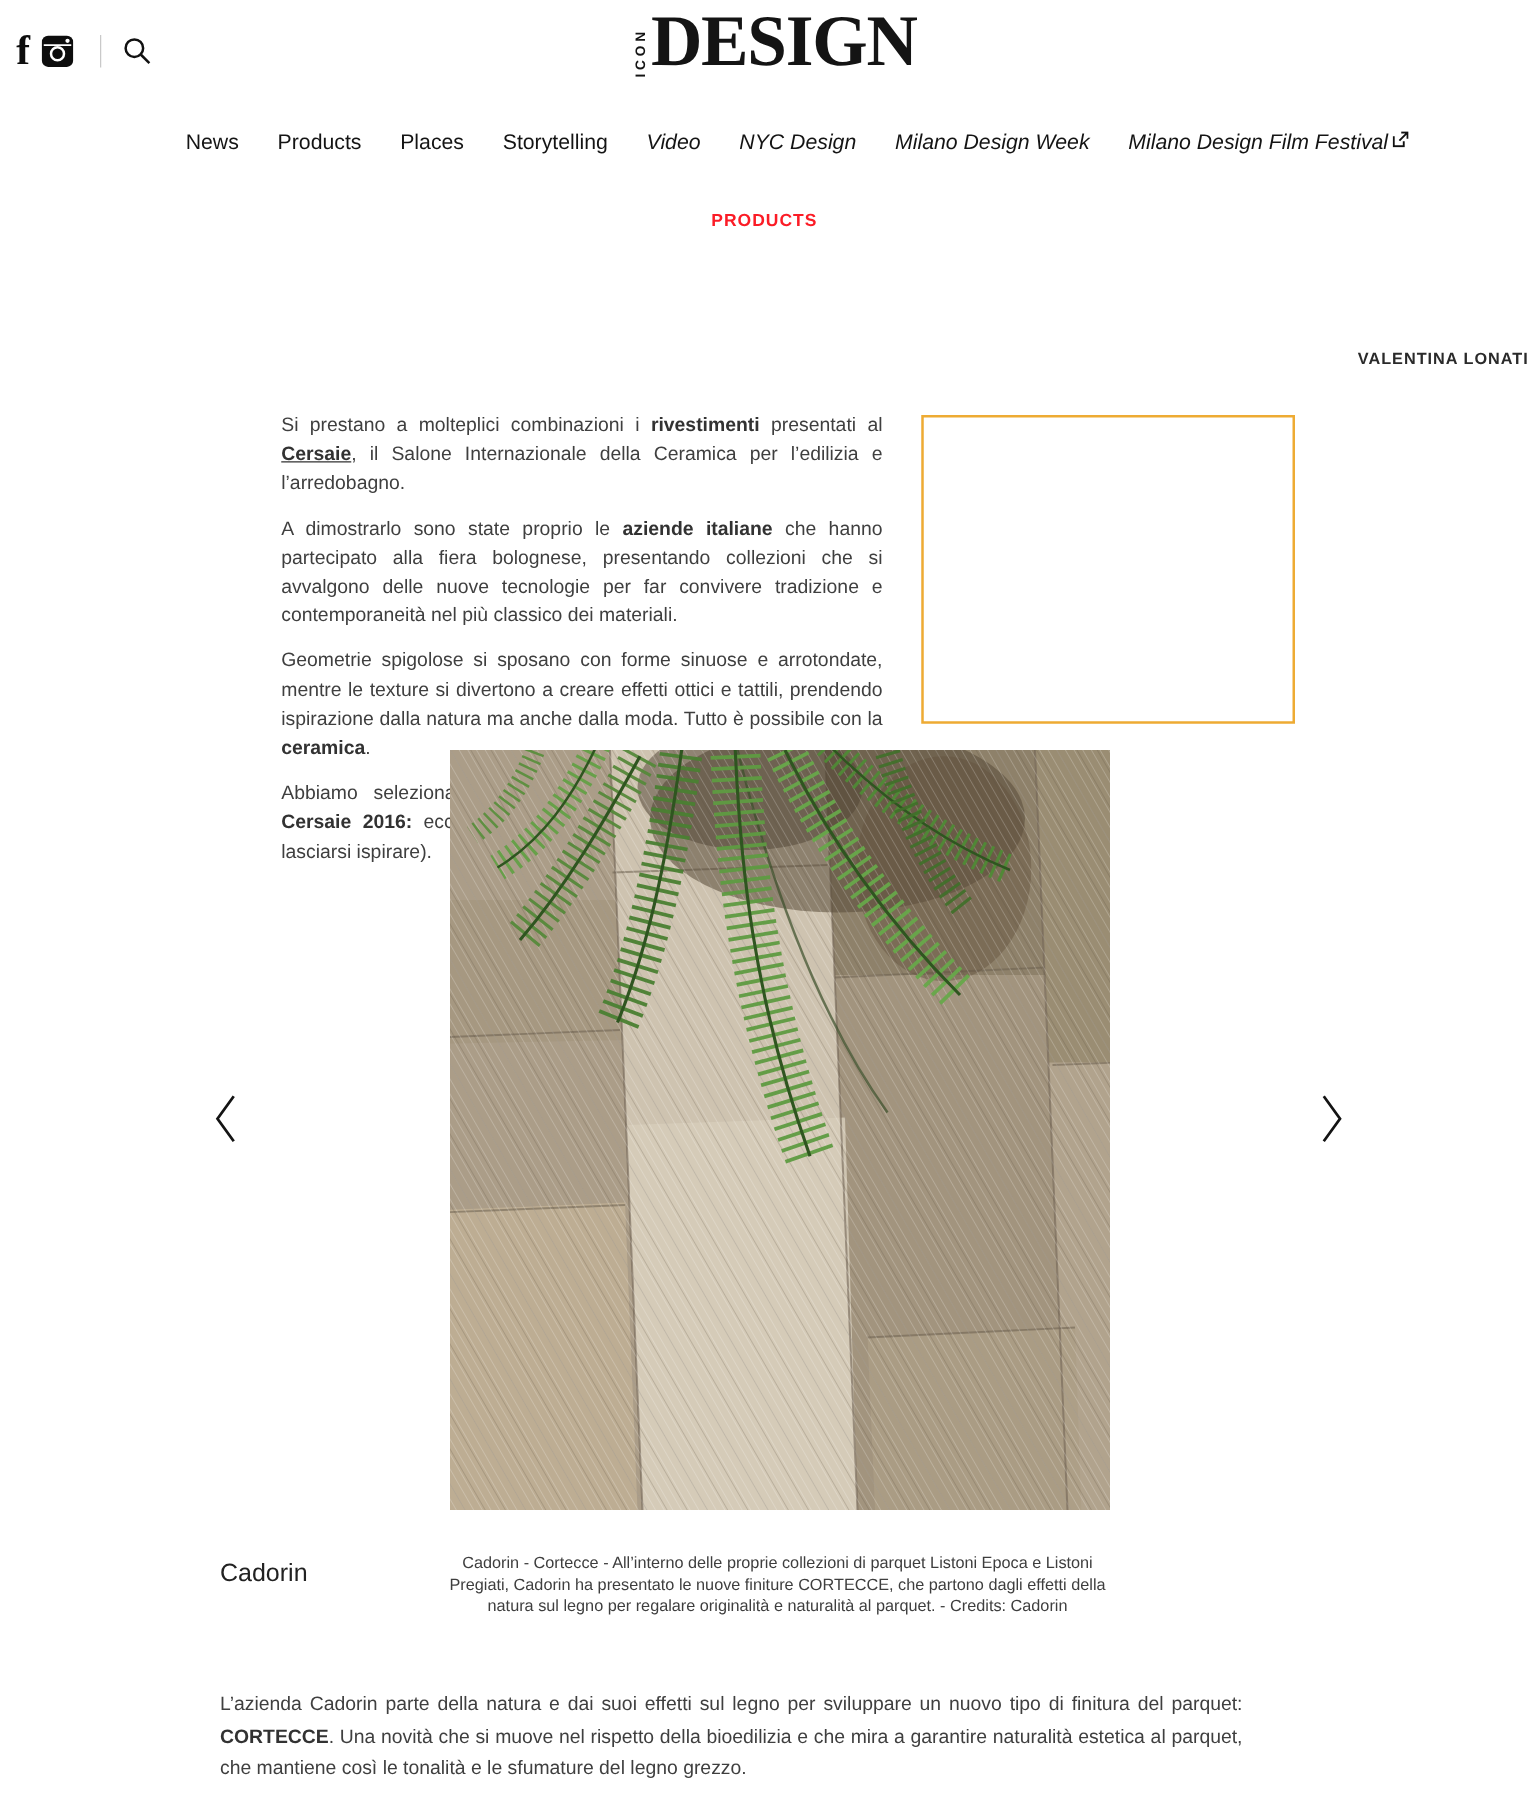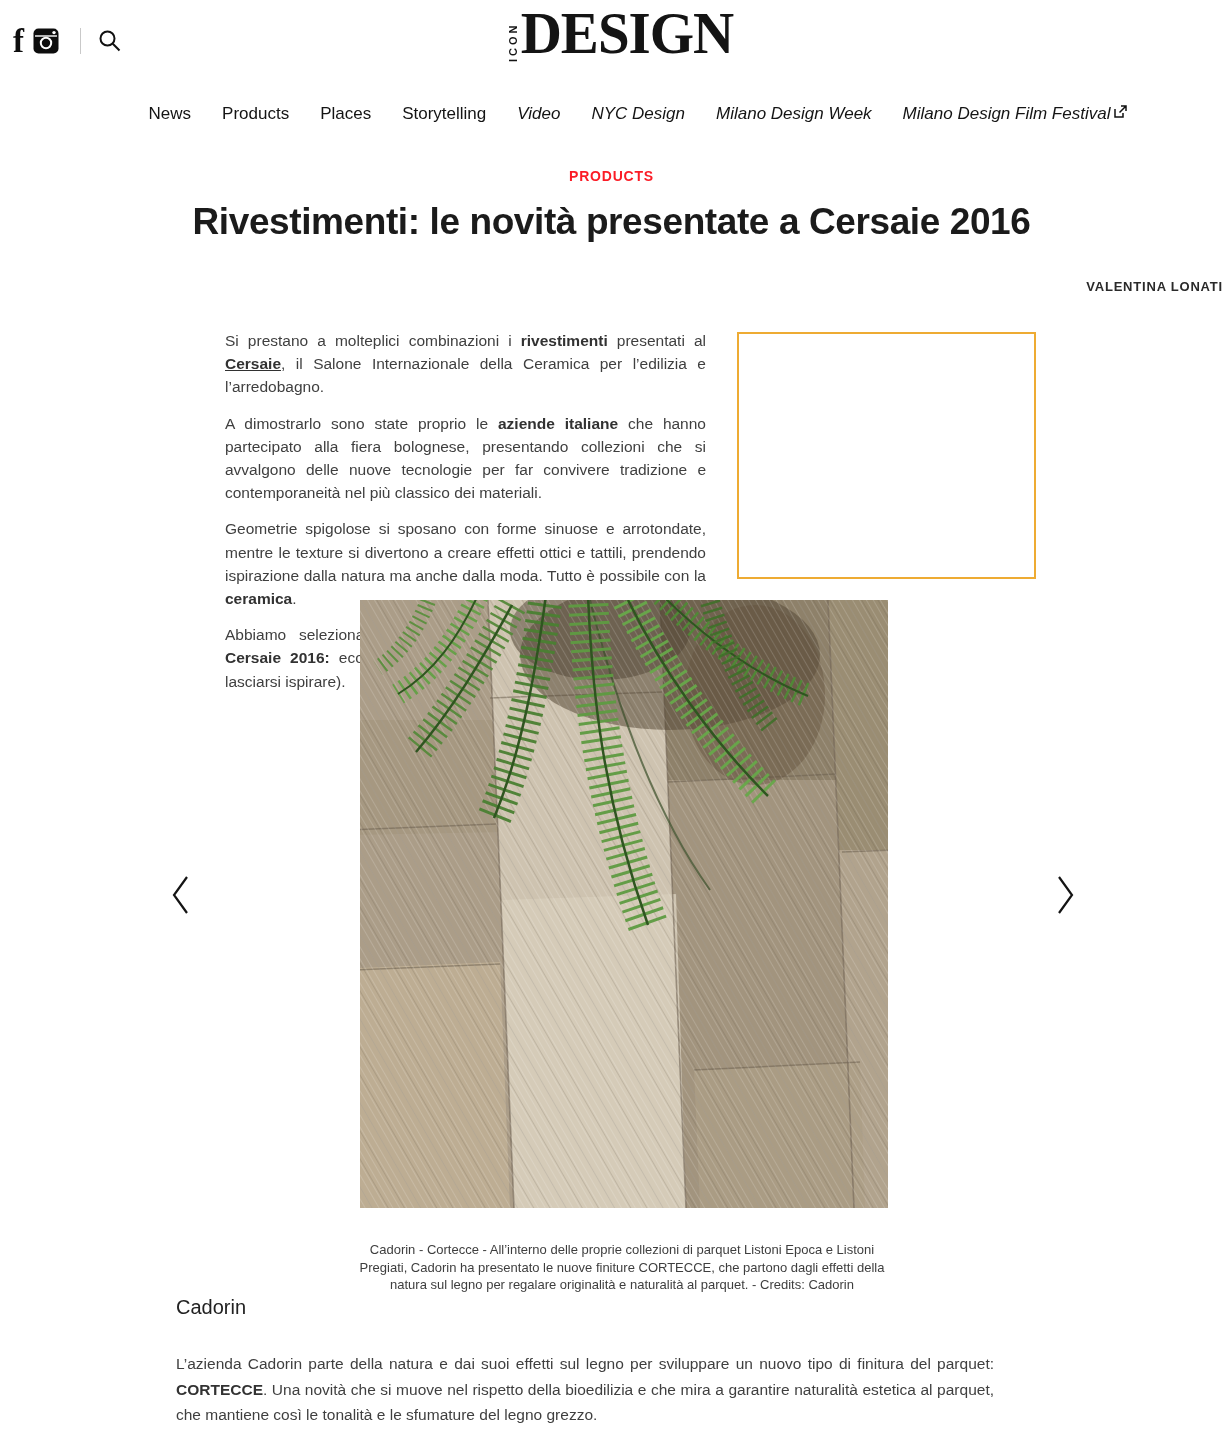--- a/index.html
+++ b/index.html
@@ -52,21 +52,21 @@
   
   .gallery-img { position:absolute; left:360px; top:600px; width:528px; height:608px; display:block; }
   .chev { position:absolute; top:874px; width:24px; height:42px; cursor:pointer; background:transparent; border:none; }
   .chev.prev { left:169px; }
   .chev.next { left:1053px; }
 
   .caption { position:absolute; left:352px; top:1241px; width:540px; text-align:center;
              font-size:13px; line-height:17.5px; color:#3e3e3e; }
 
   
-  .sec-head { position:absolute; left:176px; top:1296px; font-size:20px; font-weight:500; color:#222; }
+  .sec-head { position:absolute; left:176px; top:1248px; font-size:20px; font-weight:500; color:#222; }
   .sec-body { position:absolute; left:176px; top:1351px; width:818px;
               font-size:15.5px; line-height:25.5px; text-align:justify; color:#3f3f3f; }
 </style>
 </head>
 <body>
 
 <div class="page">
 
   <div class="social">
     <span class="fb">f</span>
@@ -99,21 +99,20 @@
     <a class="it">
       <span>Milano Design Film Festival</span>
       <svg class="ext-ic" width="13" height="13" viewBox="0 0 13 13">
         <path d="M1 4 v8 h8 v-4" fill="none" stroke="#111" stroke-width="1.5"></path>
         <path d="M5.5 7.5 L11.5 1.5 M7 1 h5 v5" fill="none" stroke="#111" stroke-width="1.5"></path>
       </svg>
     </a>
   </nav>
 
   <div class="category">PRODUCTS</div>
-  <h1 class="title">Rivestimenti: le novità presentate a Cersaie 2016</h1>
   <div class="author">VALENTINA LONATI</div>
 
   <div class="copy">
     <p class="p"><span>Si prestano a molteplici combinazioni i </span><span class="rb">rivestimenti</span><span> presentati al </span><span class="rb ru">Cersaie</span><span>, il Salone Internazionale della Ceramica per l’edilizia e l’arredobagno.</span></p>
     <p class="p"><span>A dimostrarlo sono state proprio le </span><span class="rb">aziende italiane</span><span> che hanno partecipato alla fiera bolognese, presentando collezioni che si avvalgono delle nuove tecnologie per far convivere tradizione e contemporaneità nel più classico dei materiali.</span></p>
     <p class="p"><span>Geometrie spigolose si sposano con forme sinuose e arrotondate, mentre le texture si divertono a creare effetti ottici e tattili, prendendo ispirazione dalla natura ma anche dalla moda. Tutto è possibile con la </span><span class="rb">ceramica</span><span>.</span></p>
     <p class="p"><span>Abbiamo selezionato alcune delle novità presentate durante il </span><span class="rb">Cersaie 2016:</span><span> eccole in una gallery tutta da sfogliare (e da cui lasciarsi ispirare).</span></p>
   </div>
 
   <div class="ad-slot"></div>

